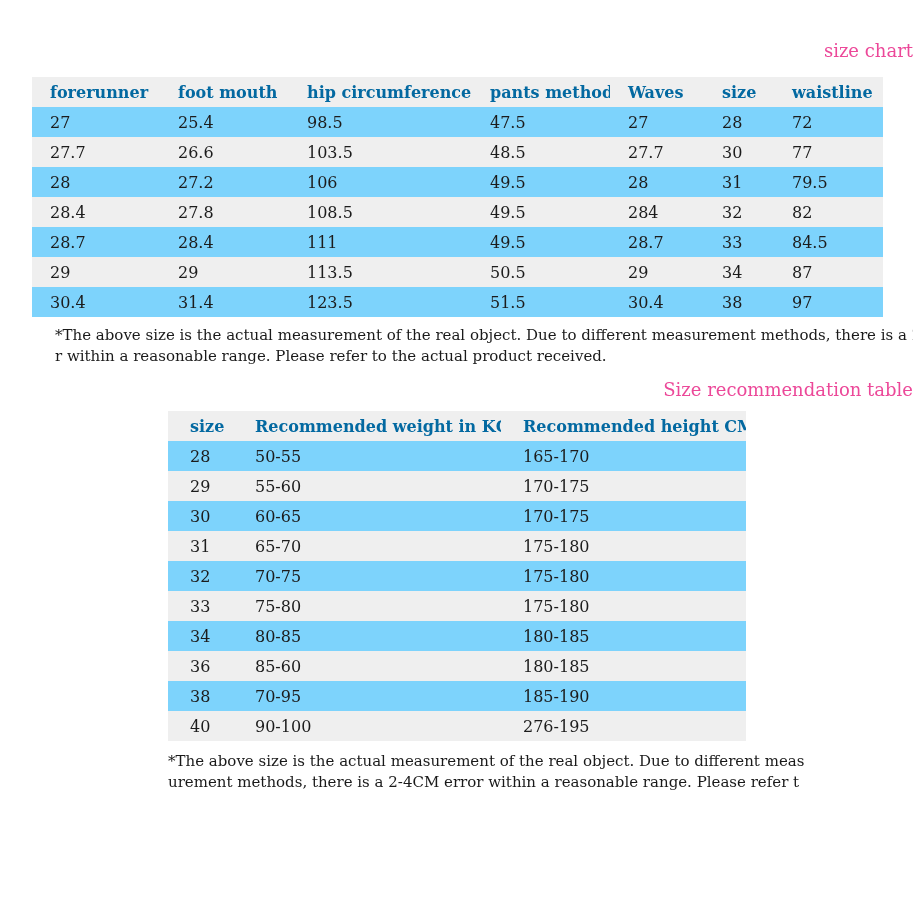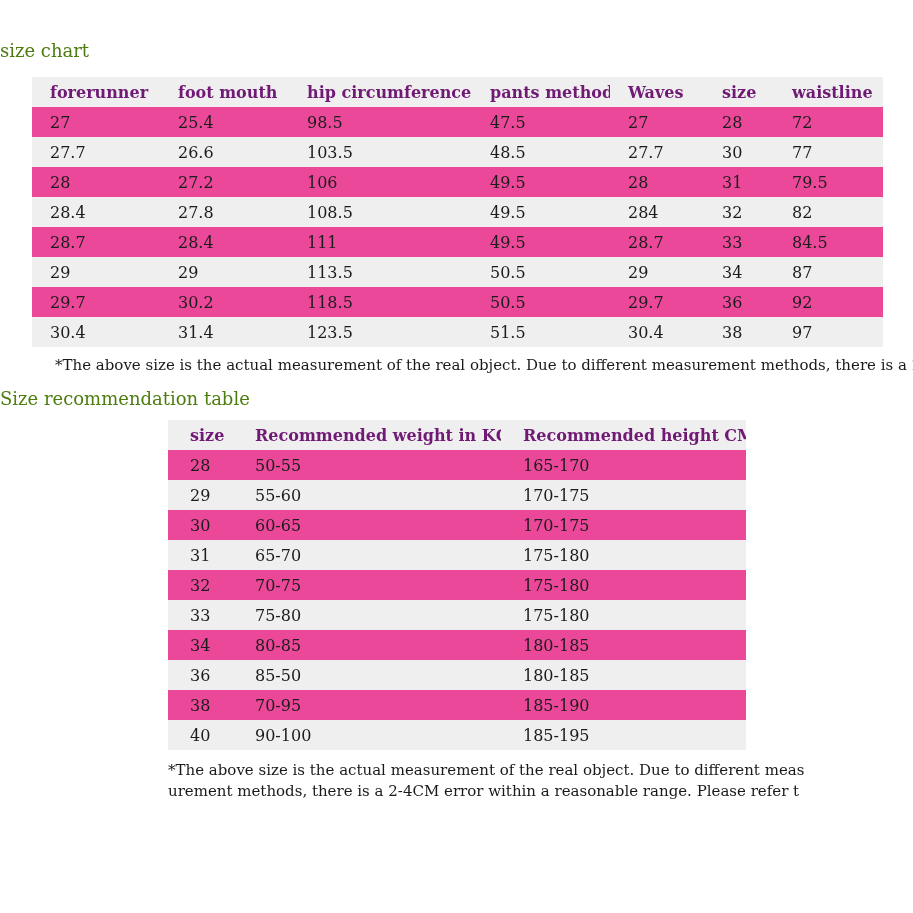--- a/index.html
+++ b/index.html
@@ -9,48 +9,48 @@
   }
   body {
     width: 913px;
     height: 913px;
     overflow: hidden;
     font-family: "DejaVu Serif", "Liberation Serif", serif;
     color: #141414;
   }
   .doc-title {
     margin: 0;
-    text-align: left;
+    text-align: right;
     font-weight: 400;
     font-size: 18px;
     line-height: 22px;
-    color: #4d7c0f;
+    color: #ec4899;
   }
   #size-chart-title { padding-top: 40px; }
   #recommendation-title { margin-top: 12px; }
 
   table {
     border-collapse: collapse;
     table-layout: fixed;
     border: none;
   }
   th, td {
     box-sizing: border-box;
     height: 30px;
     padding: 0 0 0 18px;
     font-size: 16px;
     text-align: left;
     vertical-align: middle;
     white-space: nowrap;
     overflow: hidden;
   }
-  th { font-weight: 700; color: #701a75; }
+  th { font-weight: 700; color: #0369a1; }
   td { font-weight: 400; color: #1c1c1c; }
   thead tr { background: #efefef; }
-  tbody tr { background: #ec4899; }
+  tbody tr { background: #7dd3fc; }
   tbody tr:nth-child(even) { background: #efefef; }
 
   
   .t-size-chart {
     margin: 15px 0 0 32px;
     width: 851px;
   }
   .t-size-chart th:nth-child(1), .t-size-chart td:nth-child(1) { width: 128px; }
   .t-size-chart th:nth-child(2), .t-size-chart td:nth-child(2) { width: 129px; }
   .t-size-chart th:nth-child(3), .t-size-chart td:nth-child(3) { width: 183px; }
@@ -148,42 +148,34 @@
           <tr>
             <td>29</td>
             <td>29</td>
             <td>113.5</td>
             <td>50.5</td>
             <td>29</td>
             <td>34</td>
             <td>87</td>
           </tr>
           <tr>
-            <td>29.7</td>
-            <td>30.2</td>
-            <td>118.5</td>
-            <td>50.5</td>
-            <td>29.7</td>
-            <td>36</td>
-            <td>92</td>
-          </tr>
-          <tr>
             <td>30.4</td>
             <td>31.4</td>
             <td>123.5</td>
             <td>51.5</td>
             <td>30.4</td>
             <td>38</td>
             <td>97</td>
           </tr>
         </tbody>
       </table>
 
     <div id="size-chart-footnote" class="footnote">
       <span class="footnote-line">*The above size is the actual measurement of the real object. Due to different measurement methods, there is a 2-4CM erro</span>
+      <span class="footnote-line">r within a reasonable range. Please refer to the actual product received.</span>
     </div>
   </section>
 
   <section>
     <h2 id="recommendation-title" class="doc-title">Size recommendation table</h2>
 
     <table class="t-recommendation">
         <thead>
           <tr>
             <th>size</th>
@@ -222,32 +214,32 @@
             <td>75-80</td>
             <td>175-180</td>
           </tr>
           <tr>
             <td>34</td>
             <td>80-85</td>
             <td>180-185</td>
           </tr>
           <tr>
             <td>36</td>
-            <td>85-50</td>
+            <td>85-60</td>
             <td>180-185</td>
           </tr>
           <tr>
             <td>38</td>
             <td>70-95</td>
             <td>185-190</td>
           </tr>
           <tr>
             <td>40</td>
             <td>90-100</td>
-            <td>185-195</td>
+            <td>276-195</td>
           </tr>
         </tbody>
       </table>
 
     <div id="recommendation-footnote" class="footnote">
       <span class="footnote-line">*The above size is the actual measurement of the real object. Due to different meas</span>
       <span class="footnote-line">urement methods, there is a 2-4CM error within a reasonable range. Please refer t</span>
     </div>
   </section>
 

